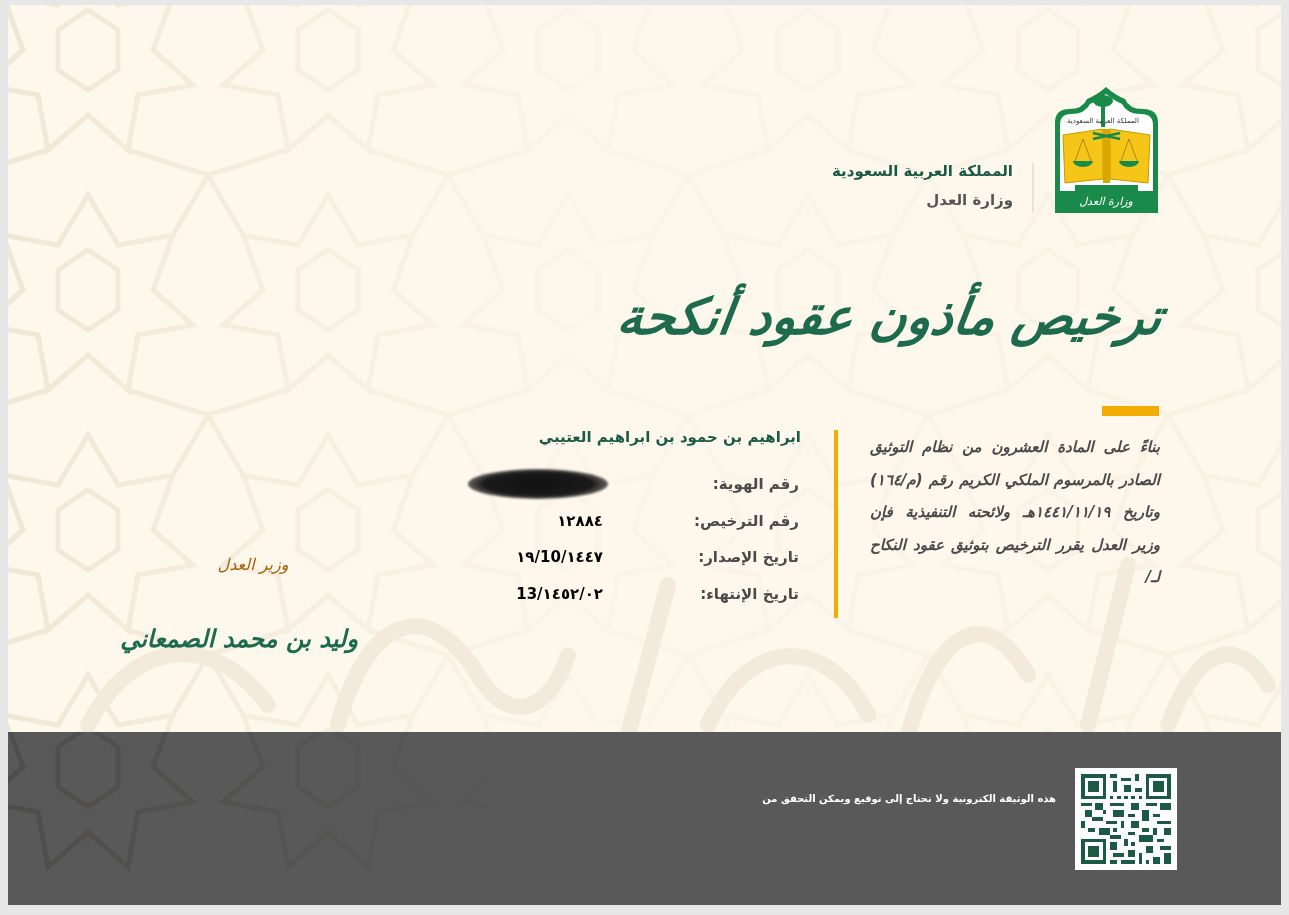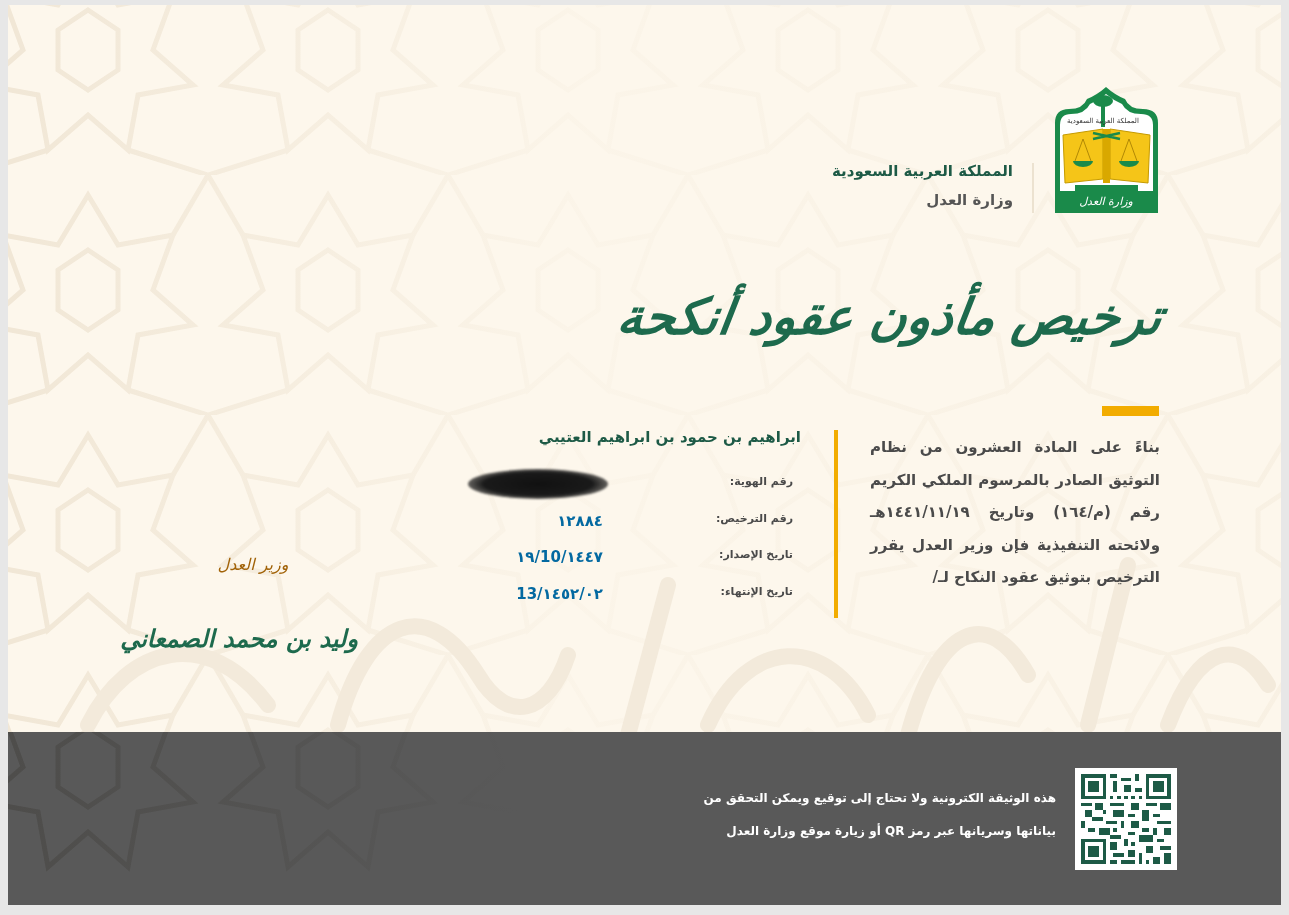--- a/index.html
+++ b/index.html
@@ -34,38 +34,38 @@
     color: #1d6a4d; line-height: 100px; letter-spacing: -1px;
     transform: skewX(-8deg); white-space: nowrap;
   }
   .gold-accent { position: absolute; left: 1094px; top: 401px; width: 57px; height: 10px; background: #f2ac00; }
 
   
   .para {
     position: absolute; left: 862px; top: 426px; width: 290px;
     direction: rtl; text-align: justify; text-align-last: right;
     font-family: "DejaVu Sans", sans-serif; font-weight: bold; font-size: 15px;
-    color: #4a4a4a; line-height: 32.5px;
+    color: #4a4a4a; line-height: 32.5px; font-style: italic;
   }
 
   .gold-bar { position: absolute; left: 826px; top: 425px; width: 4px; height: 188px; background: #f2ac00; }
 
   
   .holder-name {
     position: absolute; right: 480px; top: 423px; direction: rtl; text-align: right;
     font-family: "DejaVu Sans", sans-serif; font-weight: bold; font-size: 15px; color: #1d5a46; white-space: nowrap;
   }
   .field-row { position: absolute; left: 460px; width: 335px; height: 30px; }
   .field-label {
-    position: absolute; right: 10px; top: 0; direction: rtl;
-    font-family: "DejaVu Sans", sans-serif; font-weight: bold; font-size: 11px; color: #4a4a4a; white-space: nowrap; text-align: right;
+    position: absolute; right: 4px; top: 0; direction: rtl;
+    font-family: "DejaVu Sans", sans-serif; font-weight: bold; font-size: 15px; color: #4a4a4a; white-space: nowrap; text-align: right;
   }
   .field-value {
     position: absolute; right: 200px; top: 0; direction: rtl;
-    font-family: "DejaVu Sans", sans-serif; font-weight: bold; font-size: 15px; color: #0369a1; white-space: nowrap;
+    font-family: "DejaVu Sans", sans-serif; font-weight: bold; font-size: 15px; color: #000000; white-space: nowrap;
   }
   .redacted {
     position: absolute; left: 0px; top: -6px; width: 140px; height: 30px;
     background: radial-gradient(ellipse at center, #111 0%, #1a1a1a 55%, rgba(30,30,30,0.6) 75%, rgba(60,60,60,0) 100%);
     border-radius: 50%;
     filter: blur(1px);
   }
 
   
   .sig-title {
@@ -74,22 +74,22 @@
   }
   .sig-name {
     position: absolute; left: 140px; top: 583px; width: 210px; text-align: center; direction: rtl;
     font-family: "DejaVu Serif", serif; font-style: italic; font-weight: bold; font-size: 24px; color: #1d6a4d;
     white-space: nowrap; letter-spacing: -1px; margin-top: 36px;
   }
 
   
   .qr { position: absolute; left: 1067px; top: 36px; width: 102px; height: 102px; background: #fff; padding: 6px; }
   .footer-text {
-    position: absolute; right: 225px; top: 50px; direction: rtl; text-align: right;
-    font-family: "DejaVu Sans", sans-serif; font-weight: bold; font-size: 12px; color: #ffffff; line-height: 33px;
+    position: absolute; right: 225px; top: 50px; direction: rtl; text-align: center;
+    font-family: "DejaVu Sans", sans-serif; font-weight: bold; font-size: 10px; color: #ffffff; line-height: 33px;
   }
   .footer-text div { white-space: nowrap; }
 </style>
 </head>
 <body>
 
 <div class="doc">
 
   <svg class="pattern" viewBox="0 0 1273 727">
     <defs>
@@ -194,21 +194,20 @@
           <stop offset="0" stop-color="#595959" stop-opacity="0"></stop>
           <stop offset="0.4" stop-color="#595959" stop-opacity="1"></stop>
         </linearGradient>
       </defs>
       <rect width="1273" height="173" fill="url(#star2)"></rect>
       <rect width="1273" height="173" fill="url(#fade2)"></rect>
     </svg>
 
     <div class="footer-text">
       <div>هذه الوثيقة الكترونية ولا تحتاج إلى توقيع ويمكن التحقق من</div>
-      <div>بياناتها وسريانها عبر رمز QR أو زيارة موقع وزارة العدل</div>
     </div>
 
     <div class="qr">
       <svg viewBox="0 0 25 25" width="90" height="90" shape-rendering="crispEdges">
         <g fill="#1d5a46">
           <path d="M0 0h7v7h-7z M1 1v5h5v-5z M2 2h3v3h-3z"></path>
           <path d="M18 0h7v7h-7z M19 1v5h5v-5z M20 2h3v3h-3z"></path>
           <path d="M0 18h7v7h-7z M1 19v5h5v-5z M2 20h3v3h-3z"></path>
           <rect x="8" y="0" width="2" height="1"></rect>
             <rect x="11" y="1" width="3" height="1"></rect>

